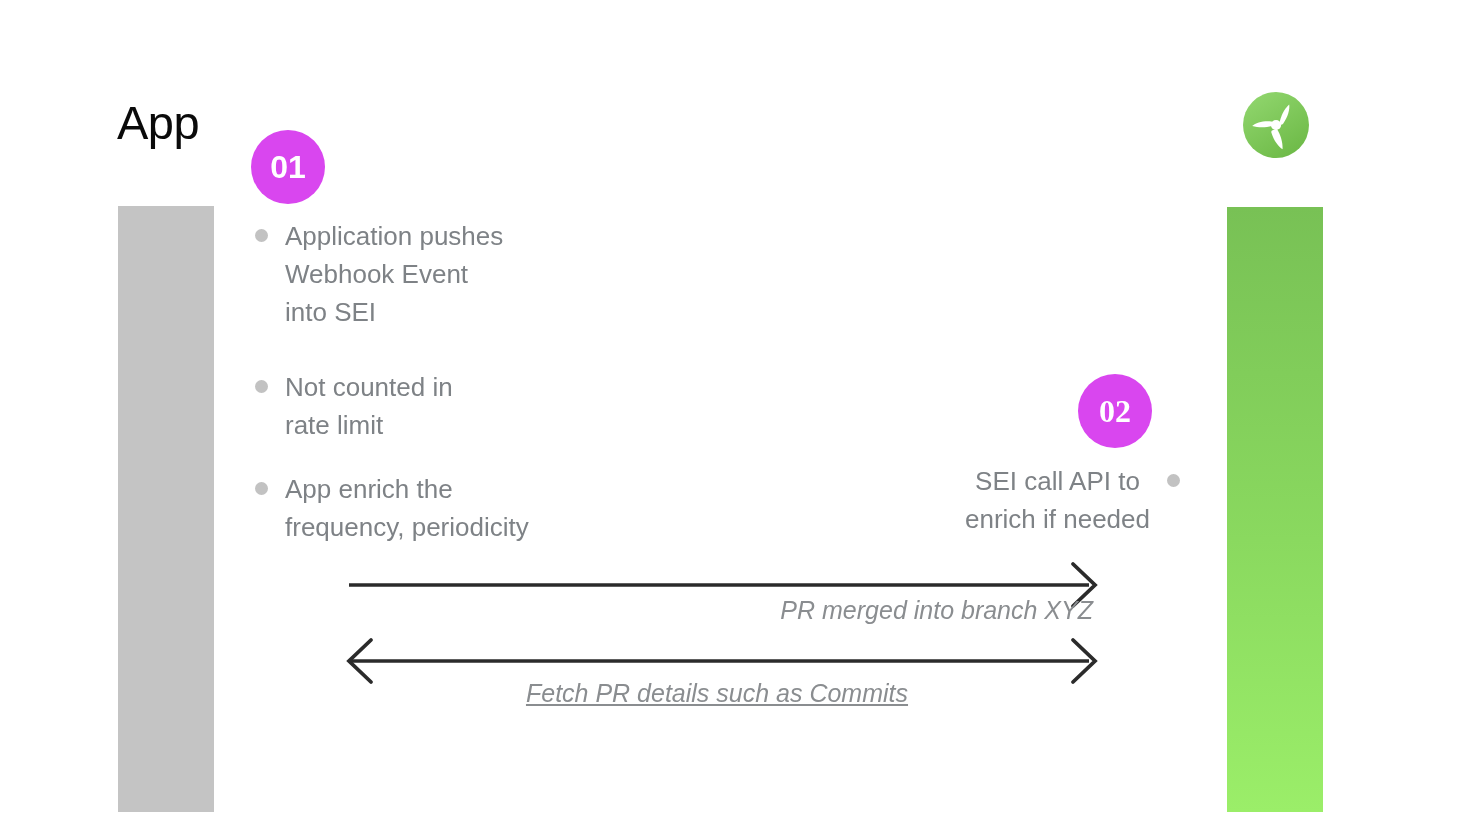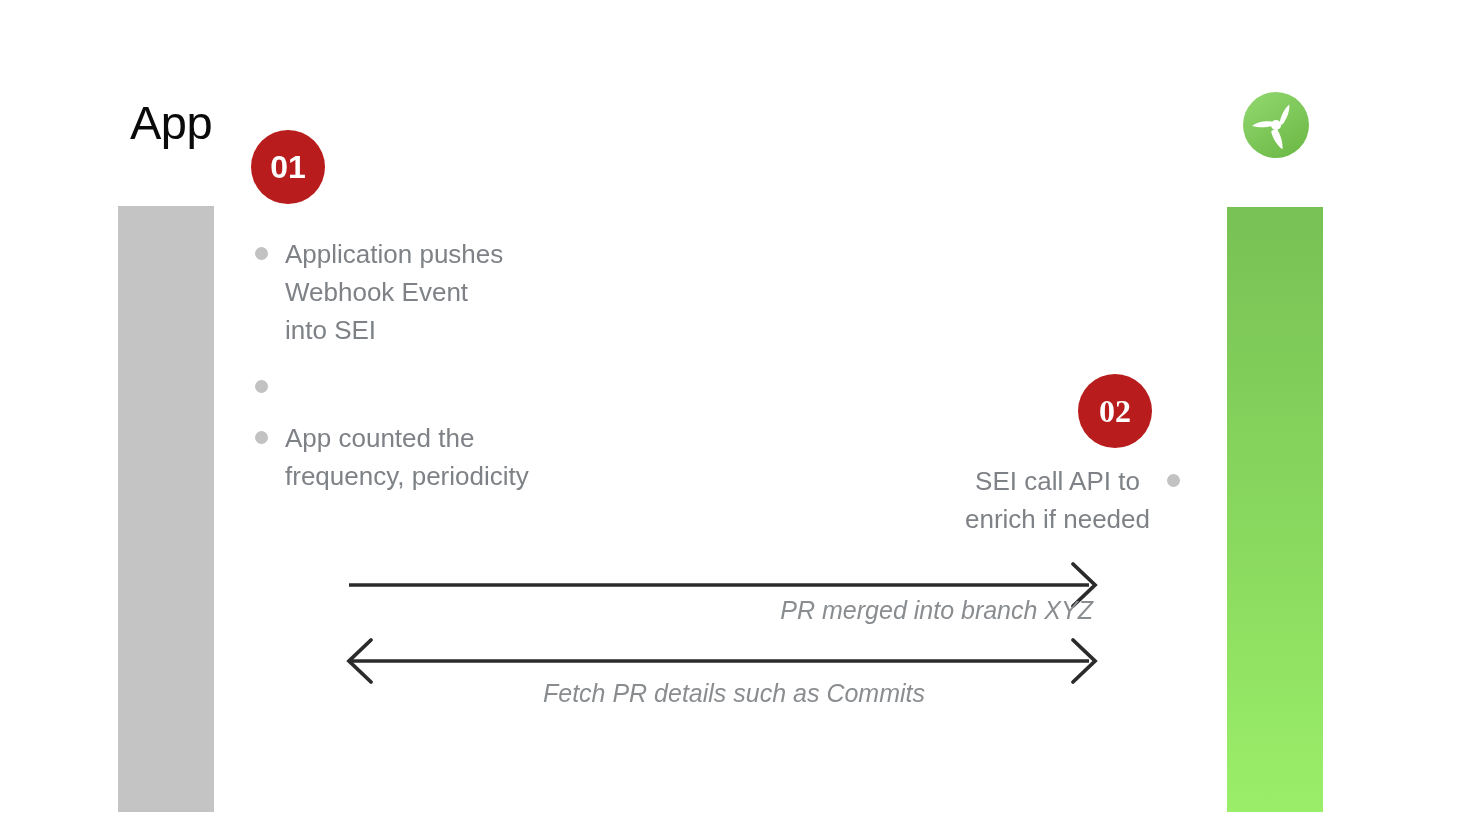--- a/index.html
+++ b/index.html
@@ -23,21 +23,21 @@
   .lane-gray {
     position: absolute;
     left: 118px;
     top: 206px;
     width: 96px;
     height: 606px;
     background: #c4c4c4;
   }
   .lane-title {
     position: absolute;
-    left: 130px;
+    left: 117px;
     top: 98px;
     font-size: 47px;
     line-height: 1.05;
     color: #0a0a0a;
     letter-spacing: -0.5px;
     white-space: nowrap;
   }
 
   
   .lane-green {
@@ -58,21 +58,21 @@
     height: 70px;
   }
   .logo svg { display: block; width: 70px; height: 70px; }
 
   
   .badge {
     position: absolute;
     width: 74px;
     height: 74px;
     border-radius: 50%;
-    background: #b91c1c;
+    background: #d946ef;
     color: #ffffff;
     font-size: 32px;
     font-weight: bold;
     display: flex;
     align-items: center;
     justify-content: center;
     letter-spacing: 0px;
   }
   .badge-01 { left: 251px; top: 130px; }
   .badge-02 { left: 1078px; top: 374px; font-family: Liberation Serif, serif; }
@@ -103,41 +103,41 @@
   .bullet-group.left .dot  { margin-right: 17px; }
   .bullet-group.right .dot { margin-left: 17px; }
 
   .bullet-text {
     font-size: 26px;
     line-height: 38px;
     color: #7e8286;
     white-space: pre-line;
   }
 
-  .group-a { top: 235px; }
+  .group-a { top: 217px; }
   .group-b { top: 368px; }
   .group-right { top: 462px; }
 
   
   .arrow-wrap { position: absolute; }
   .arrow-wrap svg { display: block; overflow: visible; }
 
   .arrow-1 { left: 345px; top: 562px; }
   .arrow-2 { left: 345px; top: 638px; }
 
   .arrow-label {
     position: absolute;
     font-size: 25px;
     font-style: italic;
     color: #8a8d90;
     white-space: nowrap;
     text-align: center;
   }
   .label-1 { left: 349px; top: 596px; width: 744px; text-align: right; }
-  .label-2 { left: 362px; top: 679px; width: 744px; }
+  .label-2 { left: 345px; top: 679px; width: 744px; text-decoration: underline; }
 </style>
 </head>
 <body>
 
 <div id="slide">
 
   <div class="lane-gray"></div>
   <div class="lane-title">App</div>
 
   <div class="lane-green"></div>
@@ -169,24 +169,26 @@
       <div class="dot"></div>
       <div class="bullet-text">Application pushes
 Webhook Event
 into SEI</div>
     </div>
   </div>
 
   <div class="bullet-group left group-b">
     <div class="bullet-row">
       <div class="dot"></div>
-    </div>
-    <div class="bullet-row">
-      <div class="dot"></div>
-      <div class="bullet-text">App counted the
+      <div class="bullet-text">Not counted in
+rate limit</div>
+    </div>
+    <div class="bullet-row">
+      <div class="dot"></div>
+      <div class="bullet-text">App enrich the
 frequency, periodicity</div>
     </div>
   </div>
 
   <div class="bullet-group right group-right">
     <div class="bullet-row">
       <div class="dot"></div>
       <div class="bullet-text">SEI call API to
 enrich if needed</div>
     </div>

